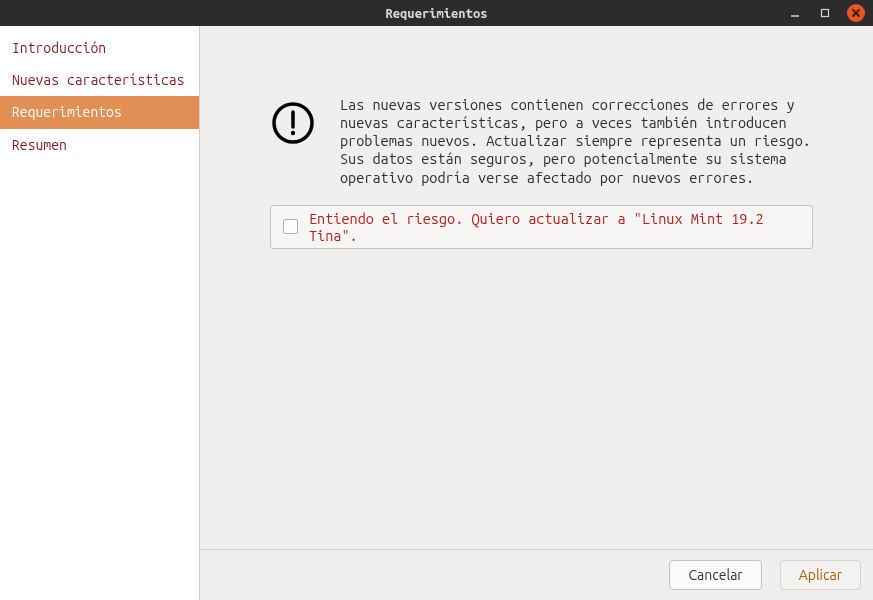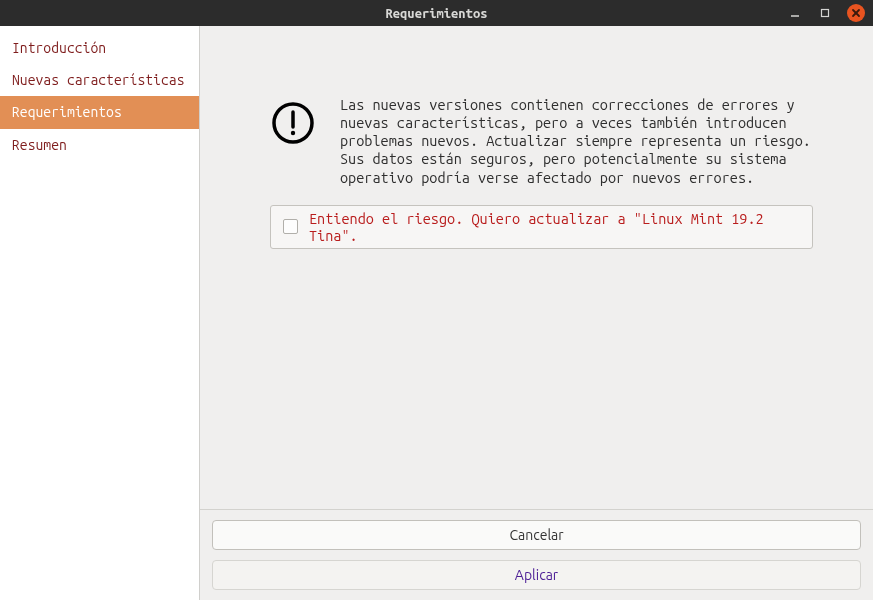--- a/index.html
+++ b/index.html
@@ -139,37 +139,37 @@
     color: #b91c1c;
     cursor: pointer;
   }
   .footer {
     border-top: 1px solid #d3d2ce;
     padding: 10px 12px;
     display: flex;
     justify-content: flex-end;
     gap: 10px;
     background: #f0efee;
-    flex-direction: column;
   }
   .btn {
     font-family: "Ubuntu", "DejaVu Sans", sans-serif;
     font-size: 14px;
     padding: 6px 18px;
     background: #fafaf9;
     border: 1px solid #c2c0bb;
     border-radius: 4px;
     color: #333;
     cursor: pointer;
   }
   .btn:disabled {
-    color: #4c1d95;
+    color: #a16207;
     cursor: default;
     background: #f4f3f1;
     border-color: #d6d5d1;
+    margin-left: 8px;
   }
 </style>
 </head>
 <body>
 
 <div class="titlebar">
   <span class="title">Requerimientos</span>
   <div class="controls">
     <span class="tb-btn">
       <svg width="10" height="10" viewBox="0 0 10 10">

